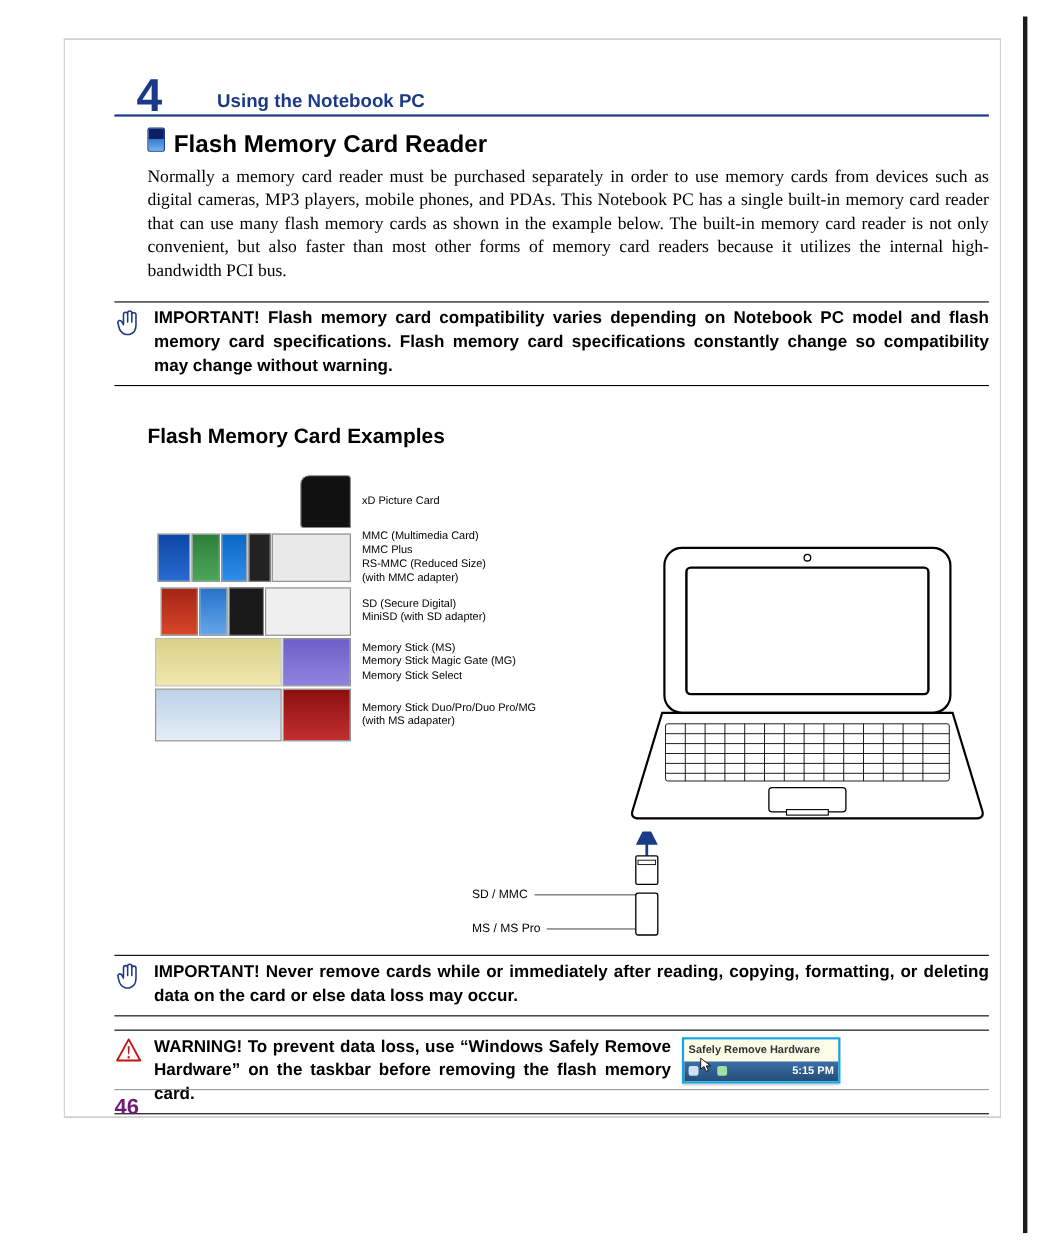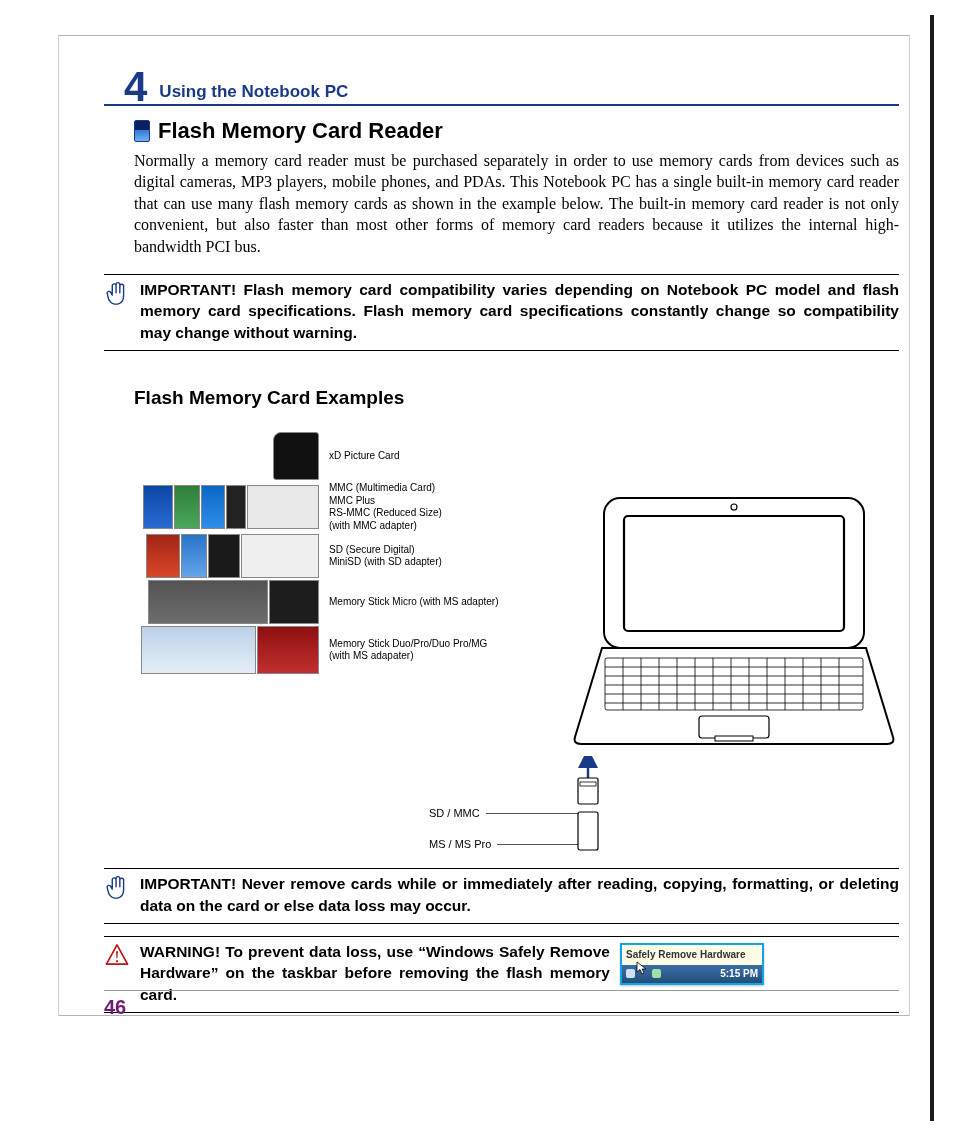--- a/index.html
+++ b/index.html
@@ -51,25 +51,26 @@
     color:#1a3a87;
     line-height:1;
     position:relative;
     top:4px;
   }
   .chapter-title {
     font-family: "Helvetica Neue", Helvetica, Arial, sans-serif;
     font-size:17px;
     font-weight:bold;
     color:#1a3a87;
+    margin-left:38px;
   }
   .sect {
     margin-left:30px;
   }
-  .sect-head-row { display:flex; align-items:center; gap:8px; margin-top:10px; }
+  .sect-head-row { display:flex; gap:8px; margin-top:10px; }
   .card-glyph {
     width:14px; height:20px; border:1px solid #1a3a87;
     background:linear-gradient(180deg,#0b1f63 0%,#0b1f63 45%,#2e7bd2 45%,#70b2ee 100%);
     border-radius:2px;
   }
   h2.sect-title {
     margin:0;
     font-family: "Helvetica Neue", Helvetica, Arial, sans-serif;
     font-weight:bold;
     font-size:22px;
@@ -253,28 +254,30 @@
             <div class="graphic">
               <div class="card sd1"></div>
               <div class="card sd2"></div>
               <div class="card sd3"></div>
               <div class="card sd4"></div>
             </div>
             <span style="white-space:pre-line">SD (Secure Digital)
 MiniSD (with SD adapter)</span>
           </div>
 
+
           <div class="card-row">
             <div class="graphic">
-              <div class="card msm-ad"></div>
-              <div class="card msm-ins"></div>
+              <div class="card mspro"></div>
+              <div class="card ms"></div>
             </div>
-            <span>Memory Stick Micro (with MS adapter)</span>
-          </div>
-
+            <span style="white-space:pre-line">Memory Stick (MS)
+Memory Stick Magic Gate (MG)
+Memory Stick Select</span>
+          </div>
 
           <div class="card-row">
             <div class="graphic row-msduo">
               <div class="card msduo-ad"></div>
               <div class="card msduo-ins"></div>
             </div>
             <span style="white-space:pre-line">Memory Stick Duo/Pro/Duo Pro/MG
 (with MS adapater)</span>
           </div>
         </div>

